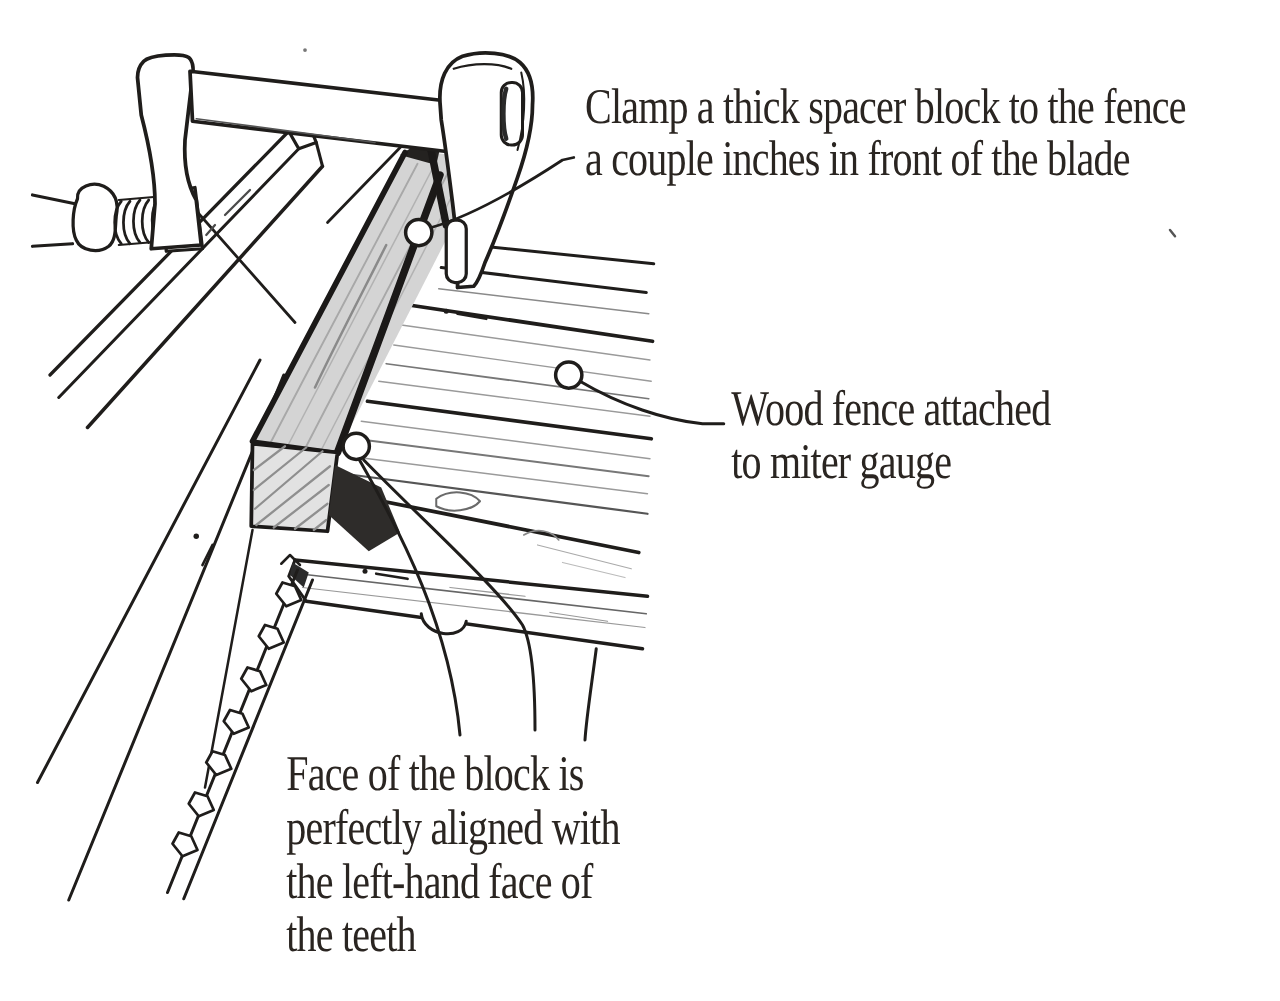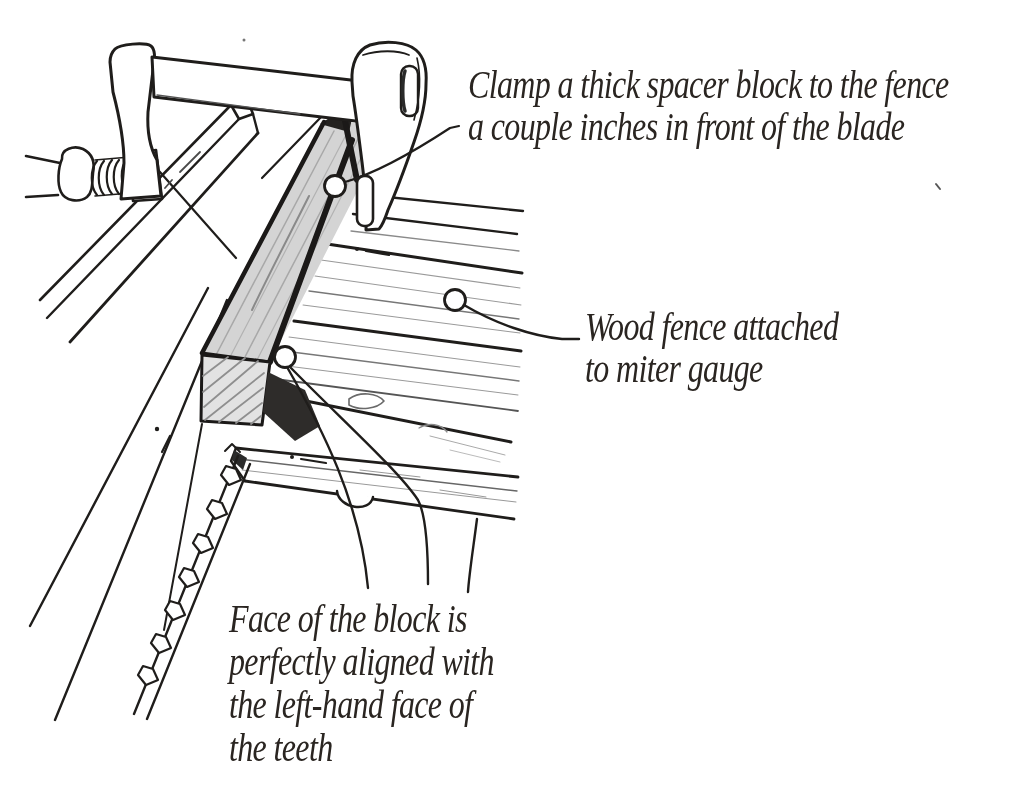--- a/index.html
+++ b/index.html
@@ -2,21 +2,20 @@
 <html><head>
 <meta charset="utf-8">
 <style>
   html,body{margin:0;padding:0;background:#ffffff;}
   .stage{
     position:relative;
     width:1024px;height:801px;
     background:#ffffff;
     overflow:hidden;
     font-family:"Liberation Serif", serif;
-    font-style:italic;
   }
   .stage svg{position:absolute;left:0;top:0;}
   .ann{
     position:absolute;
     color:#2a2521;
     font-size:40px;
     line-height:42px;
     letter-spacing:-0.02em;
     transform:scaleX(0.8);
     transform-origin:top left;

